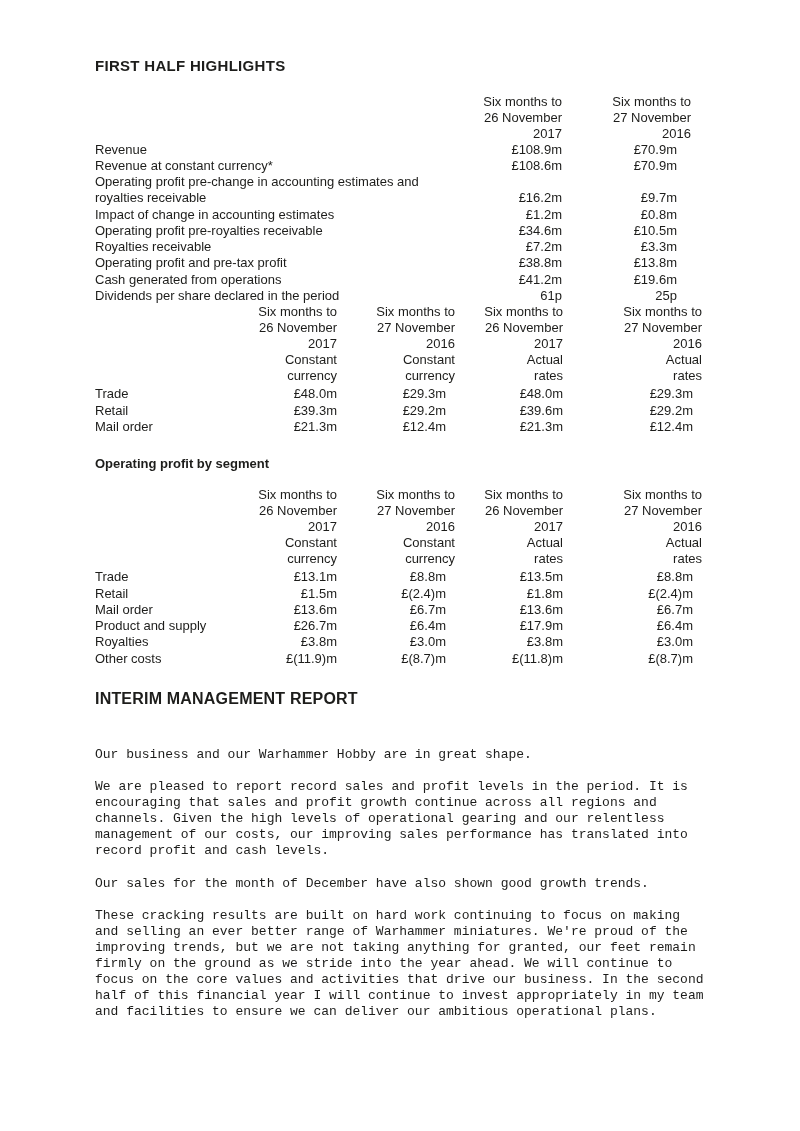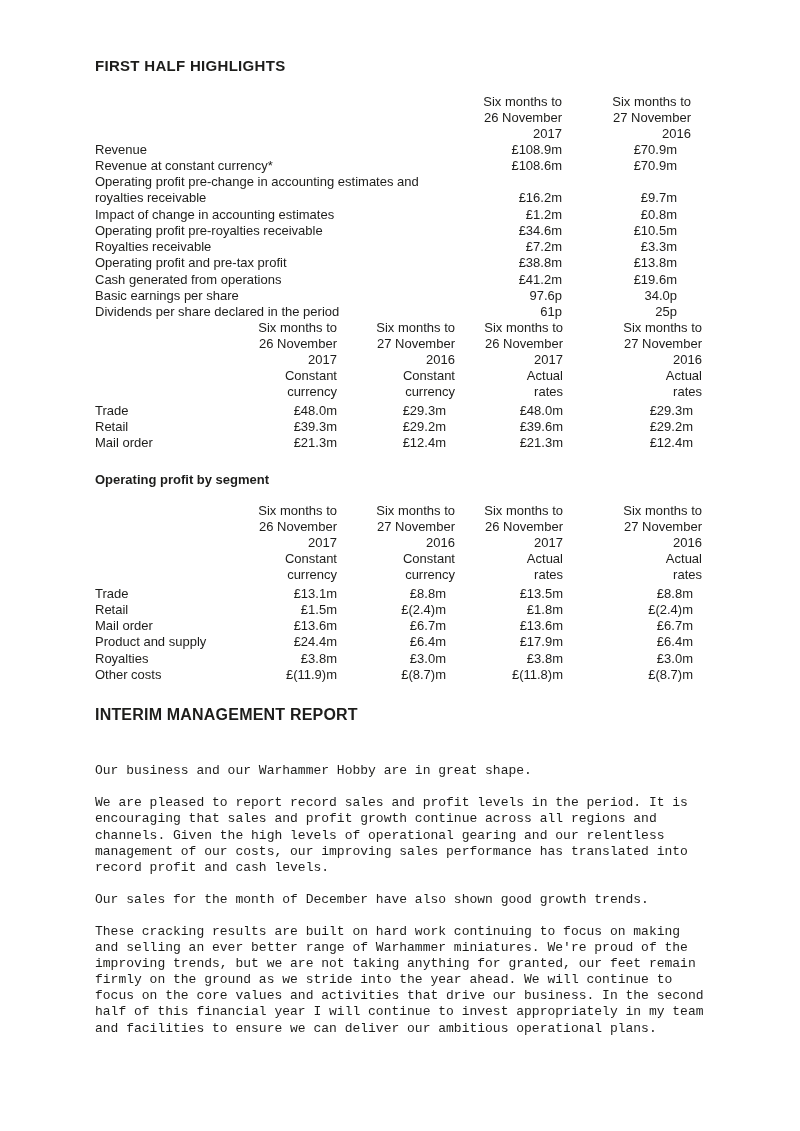--- a/index.html
+++ b/index.html
@@ -144,25 +144,20 @@
         <td class="lbl">Operating profit and pre-tax profit</td>
         <td class="num b">£38.8m</td>
         <td class="num v2016">£13.8m</td>
       </tr>
       <tr>
         <td class="lbl">Cash generated from operations</td>
         <td class="num b">£41.2m</td>
         <td class="num v2016">£19.6m</td>
       </tr>
       <tr>
-        <td class="lbl">Basic earnings per share</td>
-        <td class="num b">97.6p</td>
-        <td class="num v2016">34.0p</td>
-      </tr>
-      <tr>
         <td class="lbl">Dividends per share declared in the period</td>
         <td class="num b">61p</td>
         <td class="num v2016">25p</td>
       </tr>
     </tbody>
   </table>
 
 
   <table class="tbl tbl-seg">
     <colgroup>
@@ -274,21 +269,21 @@
       </tr>
       <tr>
         <td class="lbl">Mail order</td>
         <td class="num b">£13.6m</td>
         <td class="num v2016">£6.7m</td>
         <td class="num b">£13.6m</td>
         <td class="num v2016">£6.7m</td>
       </tr>
       <tr>
         <td class="lbl">Product and supply</td>
-        <td class="num b">£24.4m</td>
+        <td class="num b">£26.7m</td>
         <td class="num v2016">£6.4m</td>
         <td class="num b">£17.9m</td>
         <td class="num v2016">£6.4m</td>
       </tr>
       <tr>
         <td class="lbl">Royalties</td>
         <td class="num b">£3.8m</td>
         <td class="num v2016">£3.0m</td>
         <td class="num b">£3.8m</td>
         <td class="num v2016">£3.0m</td>

